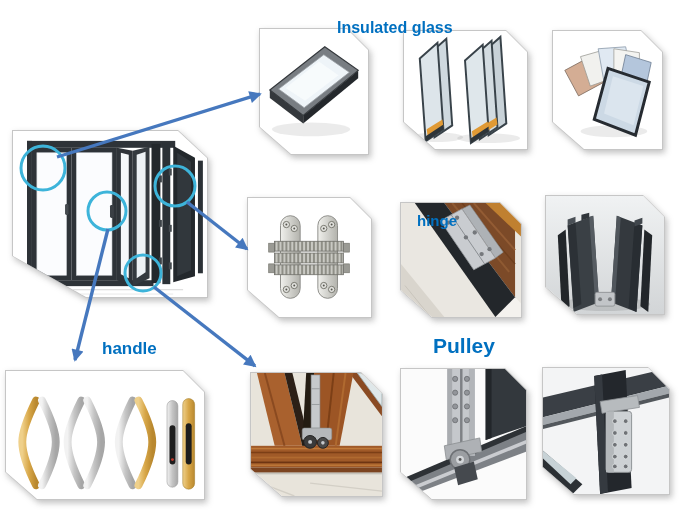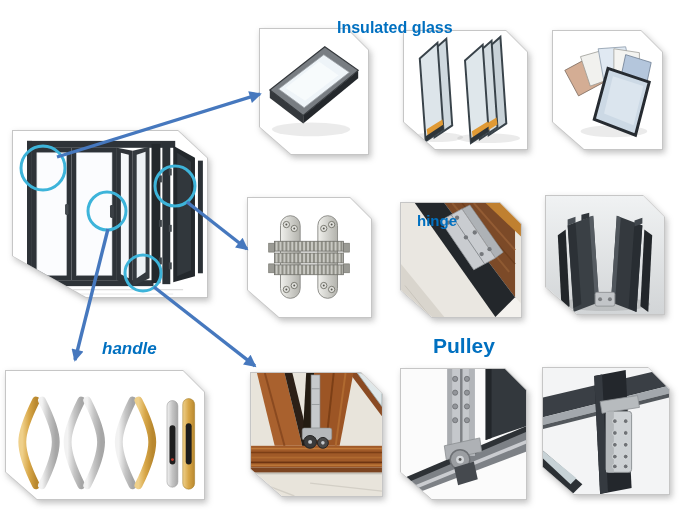--- a/index.html
+++ b/index.html
@@ -16,21 +16,21 @@
   .inner svg{display:block;width:100%;height:100%;}
   #overlay{position:absolute;left:0;top:0;z-index:5;pointer-events:none;}
 </style>
 </head>
 <body>
 
 <div id="stage">
 
   <div class="label" style="left:337px;top:19px;font-size:16px;">Insulated glass</div>
   <div class="label" style="left:417px;top:173px;font-size:15px;margin-top:39px;">hinge</div>
-  <div class="label" style="left:102px;top:339px;font-size:17px;font-style:italic;">handle</div>
+  <div class="label" style="left:102px;top:339px;font-size:17px;">handle</div>
   <div class="label" style="left:433px;top:334px;font-size:21px;">Pulley</div>
 
   <div class="cardwrap" style="left:12px;top:130px;width:196px;height:168px;">
     <div class="card doorclip">
         <div class="inner">
       <svg viewBox="0 0 196 168">
         <rect x="14" y="10" width="150" height="7" fill="#2e3338"></rect>
         <rect x="14" y="10" width="5" height="147" fill="#2e3338"></rect>
         <rect x="14" y="151" width="128" height="6" fill="#2e3338"></rect>
         <rect x="19" y="17" width="40" height="134" fill="#2e3338"></rect>

